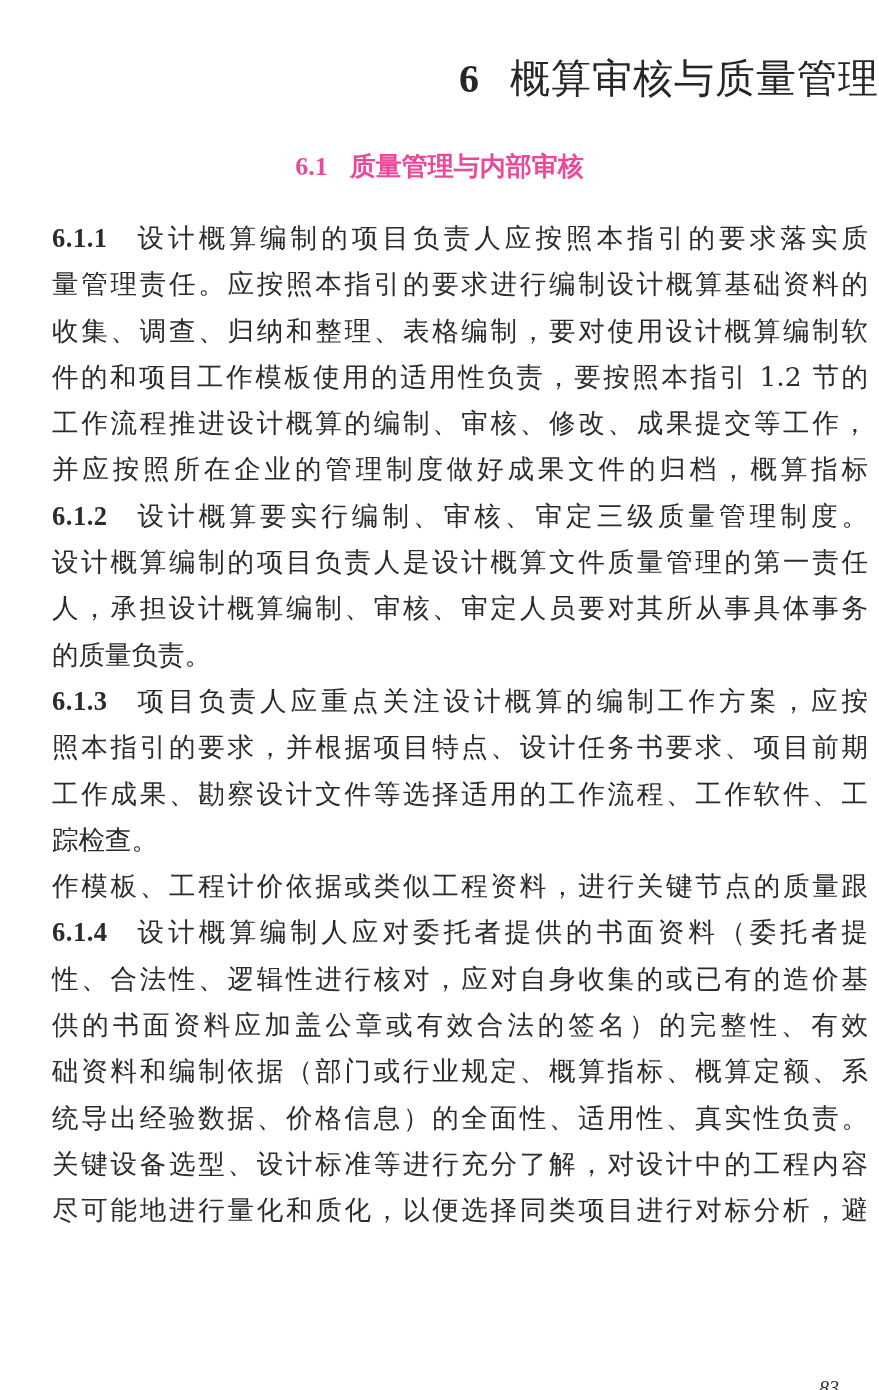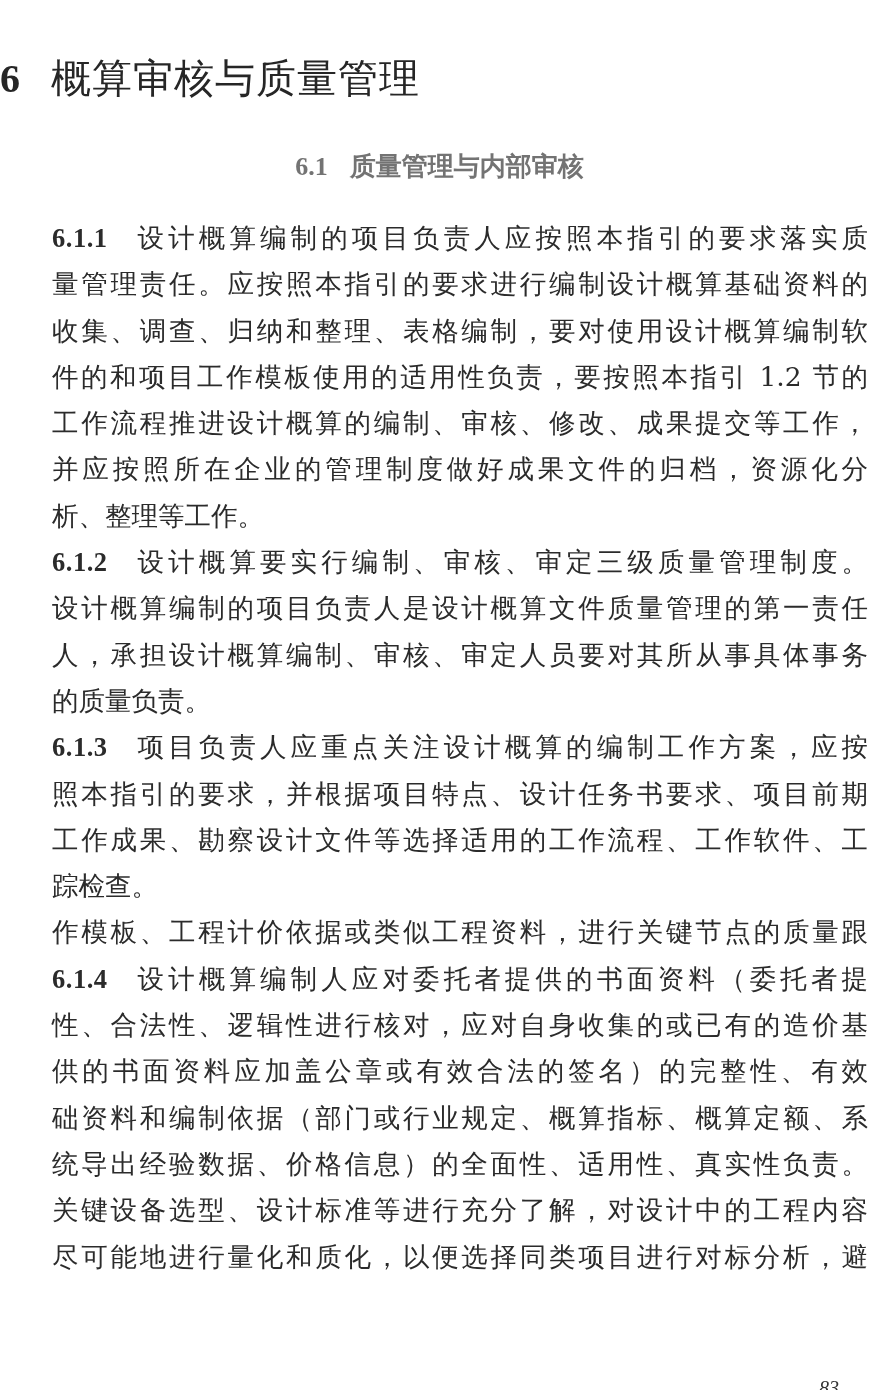--- a/index.html
+++ b/index.html
@@ -13,41 +13,41 @@
       position: relative;
       overflow: hidden;
       color: #2a2a2a;
       font-family: "DejaVu Serif", "Liberation Serif", serif;
     }
     .chapter-title {
       position: absolute;
       top: 50px;
       left: 0;
       width: 879px;
-      text-align: left;
+      text-align: right;
       font-size: 40px;
       line-height: 56px;
       letter-spacing: 1px;
       color: #262626;
     }
     .chapter-title .num {
       font-family: "Liberation Serif", serif;
       font-weight: bold;
       margin-right: 30px;
     }
     .section-title {
       position: absolute;
       top: 146px;
       left: 0;
       width: 879px;
       text-align: center;
       font-size: 26px;
       line-height: 40px;
       font-weight: bold;
-      color: #737373;
+      color: #ec4899;
     }
     .section-title .num {
       font-family: "Liberation Serif", serif;
       margin-right: 22px;
     }
     .body-text {
       position: absolute;
       top: 215px;
       left: 12px;
       width: 856px;
@@ -97,22 +97,21 @@
 </div>
 
 <div class="body-text">
 
   <div>
     <div class="line"><span class="clause-num">6.1.1</span><span>设计概算编制的项目负责人应按照本指引的要求落实质</span></div>
     <div class="line">量管理责任。应按照本指引的要求进行编制设计概算基础资料的</div>
     <div class="line">收集、调查、归纳和整理、表格编制，要对使用设计概算编制软</div>
     <div class="line">件的和项目工作模板使用的适用性负责，要按照本指引 1.2 节的</div>
     <div class="line">工作流程推进设计概算的编制、审核、修改、成果提交等工作，</div>
-    <div class="line">并应按照所在企业的管理制度做好成果文件的归档，资源化分</div>
-    <div class="line last">析、整理等工作。</div>
+    <div class="line">并应按照所在企业的管理制度做好成果文件的归档，概算指标</div>
   </div>
 
   <div>
     <div class="line"><span class="clause-num">6.1.2</span><span>设计概算要实行编制、审核、审定三级质量管理制度。</span></div>
     <div class="line">设计概算编制的项目负责人是设计概算文件质量管理的第一责任</div>
     <div class="line">人，承担设计概算编制、审核、审定人员要对其所从事具体事务</div>
     <div class="line last">的质量负责。</div>
   </div>
 
   <div>

